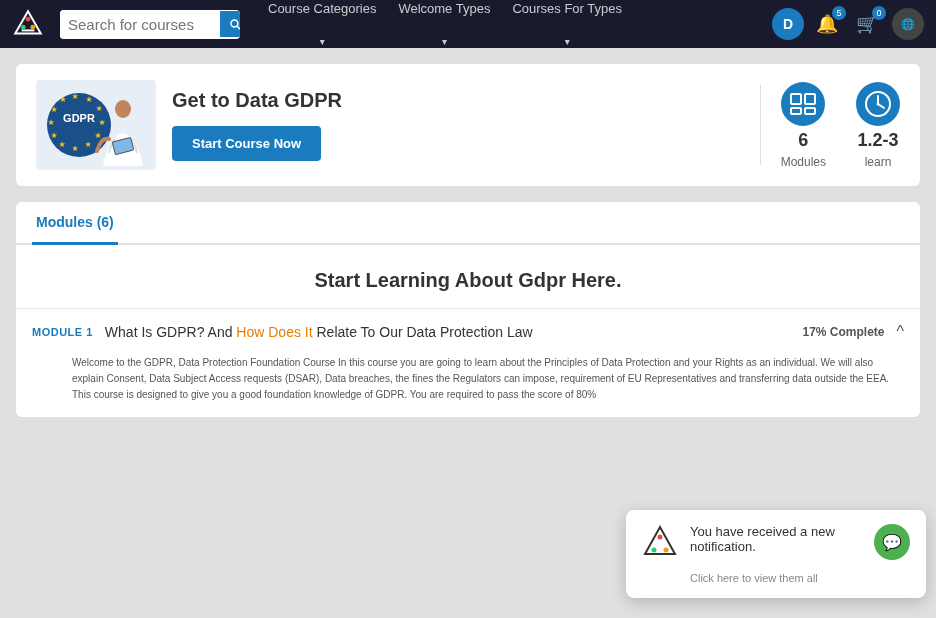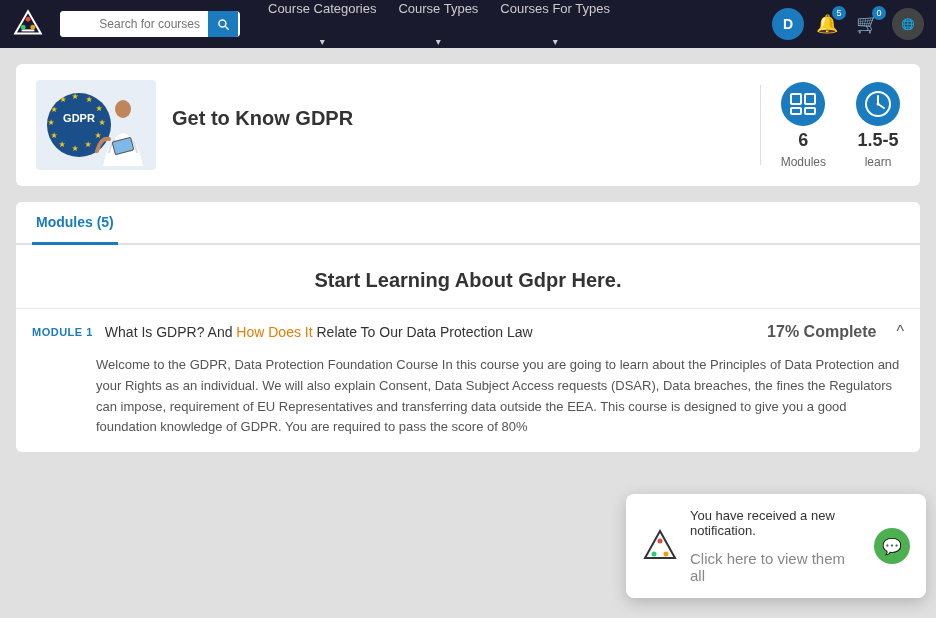--- a/index.html
+++ b/index.html
@@ -29,23 +29,22 @@
       background: #fff;
       border-radius: 4px;
       overflow: hidden;
       margin-left: 6px;
       flex: 0 0 180px;
     }
     .search-input {
       border: none;
       outline: none;
       padding: 6px 8px;
-      font-size: 12px;
-      width: 148px;
-      text-align: right;
+      font-size: 15px;
+      width: 160px;
     }
     .search-btn {
       background: #1a7bbf;
       border: none;
       padding: 6px 8px;
       cursor: pointer;
       display: flex;
       align-items: center;
       justify-content: center;
     }
@@ -271,67 +270,65 @@
       font-weight: bold;
       letter-spacing: 0.5px;
       white-space: nowrap;
     }
     .module-title {
       flex: 1;
       font-size: 14px;
       color: #333;
     }
     .module-progress {
-      font-size: 16px;
+      font-size: 12px;
       color: #555;
       font-weight: 600;
-      margin-right: 8px;
     }
     .chevron-up {
       color: #555;
       font-size: 16px;
       cursor: pointer;
     }
     .module-description {
-      padding: 0 16px 14px 80px;
-      font-size: 13px;
+      padding: 0 16px 14px 56px;
+      font-size: 10px;
       color: #555;
       line-height: 1.6;
     }
 
     
     .notification-popup {
       position: fixed;
       bottom: 20px;
       right: 10px;
       background: white;
       border-radius: 8px;
       box-shadow: 0 4px 16px rgba(0,0,0,0.2);
       padding: 14px 16px;
       display: flex;
-      align-items: center;
       gap: 12px;
       max-width: 300px;
       z-index: 999;
     }
     .notif-logo {
       width: 36px;
       height: 36px;
       flex-shrink: 0;
     }
     .notif-text { flex: 1; }
     .notif-title {
       font-size: 13px;
       color: #333;
       font-weight: 500;
     }
     .notif-sub {
-      font-size: 15px;
+      font-size: 11px;
       color: #888;
-      margin-top: 12px;
+      margin-top: 18px;
     }
     .chat-btn {
       background: #4CAF50;
       color: white;
       border: none;
       border-radius: 50%;
       width: 36px;
       height: 36px;
       cursor: pointer;
       font-size: 16px;
@@ -362,21 +359,21 @@
       </svg>
     </button>
   </div>
 
   <div class="nav-links">
     <a class="nav-link">
       <span>Course Categories</span>
       <span class="chevron">▾</span>
     </a>
     <a class="nav-link">
-      <span>Course Types</span>
+      <span>Welcome Types</span>
       <span class="chevron">▾</span>
     </a>
     <a class="nav-link">
       <span>Courses For Types</span>
       <span class="chevron">▾</span>
     </a>
   </div>
 
   <div class="navbar-right">
     <div class="avatar-circle">
@@ -428,21 +425,22 @@
           <path d="M68 72 Q70 62 74 58" stroke="#ddd" stroke-width="2" fill="none"></path>
           <path d="M96 72 Q94 62 90 58" stroke="#ddd" stroke-width="2" fill="none"></path>
 
           <rect x="72" y="58" width="20" height="14" rx="2" fill="#555" transform="rotate(-15, 82, 65)"></rect>
           <rect x="73" y="59" width="18" height="12" rx="1" fill="#7eb8e8" transform="rotate(-15, 82, 65)"></rect>
           <path d="M56 70 Q60 56 68 58" stroke="#c0855a" stroke-width="4" fill="none" stroke-linecap="round"></path>
         </svg>
       </div>
 
       <div class="course-info">
-        <div class="course-title">Get to Know GDPR</div>
+        <div class="course-title">Get to Data GDPR</div>
+        <button class="start-btn">Start Course Now</button>
       </div>
     </div>
 
     <div class="divider"></div>
 
     <div class="course-stats">
 
       <div class="stat-item">
         <svg class="stat-icon" viewBox="0 0 44 44" xmlns="http://www.w3.org/2000/svg">
           <circle cx="22" cy="22" r="22" fill="#1a7bbf"></circle>
@@ -457,29 +455,29 @@
 
 
       <div class="stat-item">
         <svg class="stat-icon" viewBox="0 0 44 44" xmlns="http://www.w3.org/2000/svg">
           <circle cx="22" cy="22" r="22" fill="#1a7bbf"></circle>
           <circle cx="22" cy="22" r="12" fill="none" stroke="white" stroke-width="2"></circle>
           <line x1="22" y1="14" x2="22" y2="22" stroke="white" stroke-width="2" stroke-linecap="round"></line>
           <line x1="22" y1="22" x2="28" y2="26" stroke="white" stroke-width="2" stroke-linecap="round"></line>
           <circle cx="22" cy="22" r="1.5" fill="white"></circle>
         </svg>
-        <span class="stat-number">1.5-5</span>
+        <span class="stat-number">1.2-3</span>
         <span class="stat-label">learn</span>
       </div>
     </div>
   </div>
 
   <div class="modules-section">
     <div class="modules-tabs">
-      <div class="module-tab active">Modules (5)</div>
+      <div class="module-tab active">Modules (6)</div>
     </div>
 
     <div class="modules-header">Start Learning About Gdpr Here.</div>
 
     <div class="module-item">
       <div class="module-header">
         <span class="module-label">MODULE 1</span>
         <span class="module-title">
           What Is GDPR? And <span style="color:#e67e00;">How Does It</span> Relate To Our Data Protection Law
         </span>

